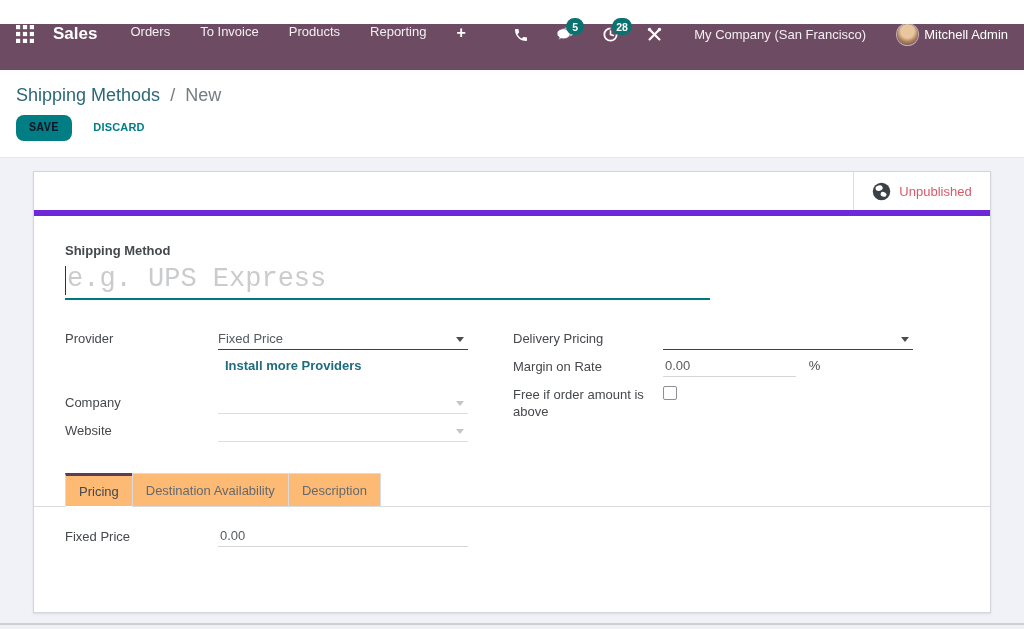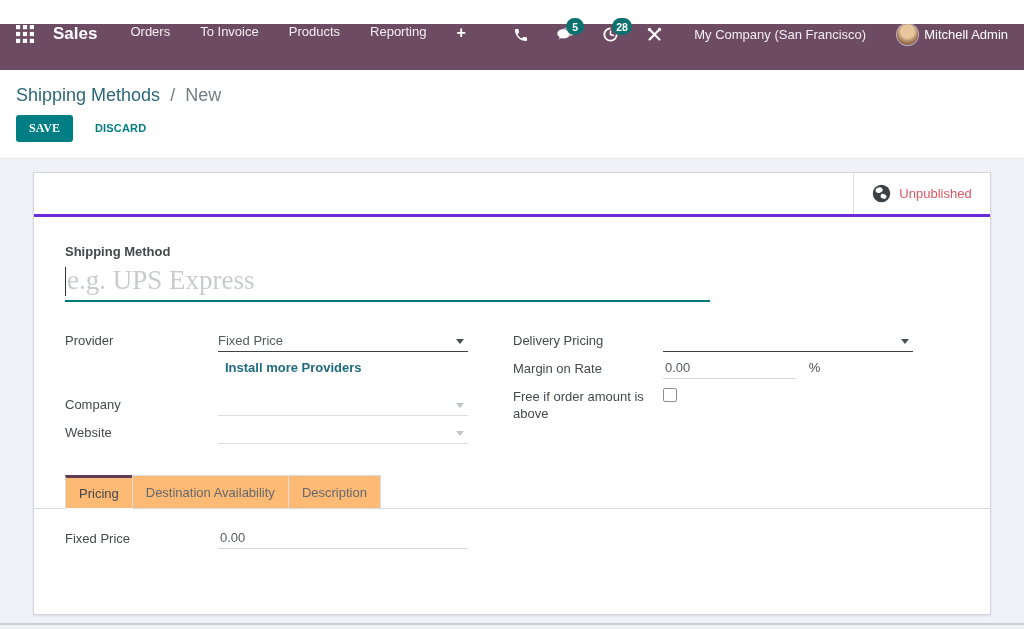--- a/index.html
+++ b/index.html
@@ -46,53 +46,53 @@
   }
   .nav-user-name { color:#fff; }
 
   
   .control-panel { padding: 15px 16px 16px; background: #fff; border-bottom: 1px solid #e7e9ec; }
   .breadcrumb { font-size: 18px; margin-bottom: 9px; }
   .breadcrumb .bc-link { color: #2b6777; cursor: pointer; }
   .breadcrumb .bc-sep { color: #747d83; margin: 0 5px; }
   .breadcrumb .bc-current { color: #747d83; }
   .btn-save {
-    background: #017e84; color: #ffffff; border: none; border-radius: 3px;
-    font-family: Liberation Serif, serif; font-size: 12px; font-weight: bold;
+    background: #017e84; color: #0f172a; border: none; border-radius: 8px;
+    font-family: Liberation Mono, monospace; font-size: 12px; font-weight: bold;
     padding: 6px 13px; cursor: pointer; letter-spacing: .2px;
   }
   .btn-discard {
     background: transparent; color: #017e84; border: none;
     font-family: inherit; font-size: 11px; font-weight: bold;
     padding: 6px 12px; margin-left: 6px; cursor: pointer; letter-spacing: .2px;
   }
 
   
   .page { flex: 1 1 auto; background: #f1f2f7; padding: 13px 33px 0; }
   .sheet {
     background: #fff; border: 1px solid #d3d6dc;
     box-shadow: 0 1px 2px rgba(60,60,80,.12);
     min-height: 416px;
   }
-  .statusbar { height: 44px; border-bottom: 3px solid #6d28d9; display: flex; justify-content: flex-end; }
+  .statusbar { height: 44px; border-bottom: 6px solid #6d28d9; display: flex; justify-content: flex-end; }
   .publish-btn {
     border-left: 1px solid #dcdee2; width: 137px;
     display: flex; align-items: center; justify-content: center; gap: 8px;
     cursor: pointer;
   }
   .publish-label { color: #dd5866; font-size: 13px; }
 
   .sheet-body { padding: 27px 31px 0; }
 
   
   .field-name-label { display:block; font-weight: bold; color: #45484c; margin-bottom: 5px; }
   .name-input-wrap { position: relative; width: 645px; }
   .name-input {
     width: 100%; border: none; border-bottom: 2px solid #01787e; outline: none;
-    font-family: Liberation Serif, serif; font-size: 27px; color: #333; padding: 1px 2px 4px;
+    font-family: Liberation Mono, monospace; font-size: 27px; color: #333; padding: 1px 2px 4px;
     background: transparent;
   }
   .name-input::placeholder { color: #c9cbcd; opacity: 1; }
   .text-cursor { position: absolute; left: 0; top: 3px; width: 1px; height: 29px; background: #2f3337; }
 
   
   .o-group { display: grid; grid-template-columns: 403px 400px; column-gap: 45px; margin-top: 28px; }
   .frow { display: flex; align-items: flex-start; margin-bottom: 6px; min-height: 22px; }
   .flabel { font-weight: normal; color: #45484c; padding-top: 2px; line-height: 17px; }
   .col-left .flabel { flex: 0 0 153px; }

